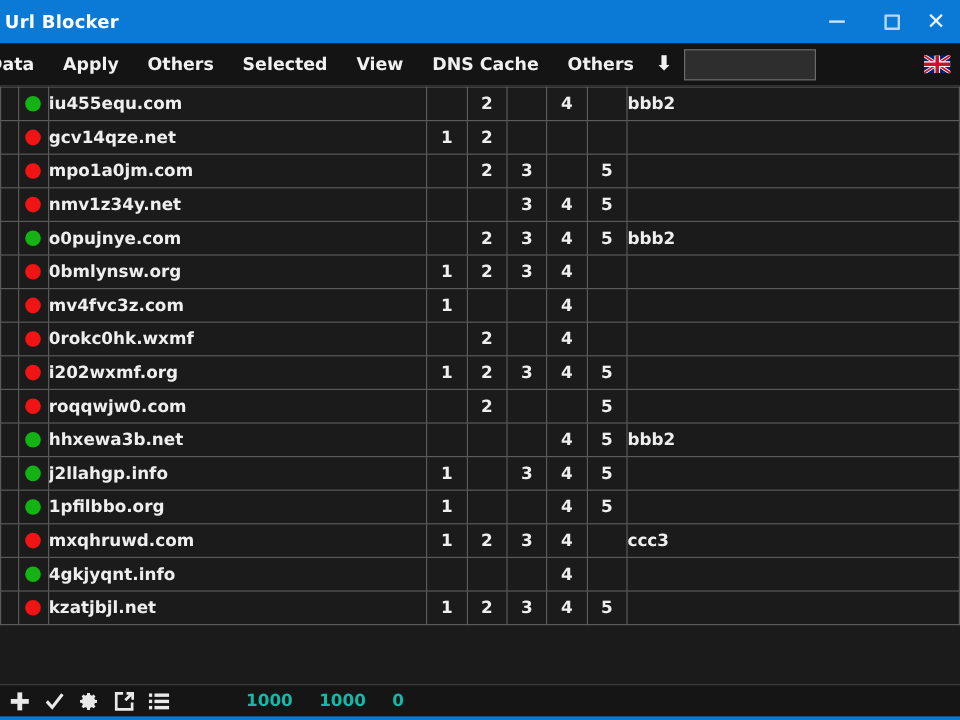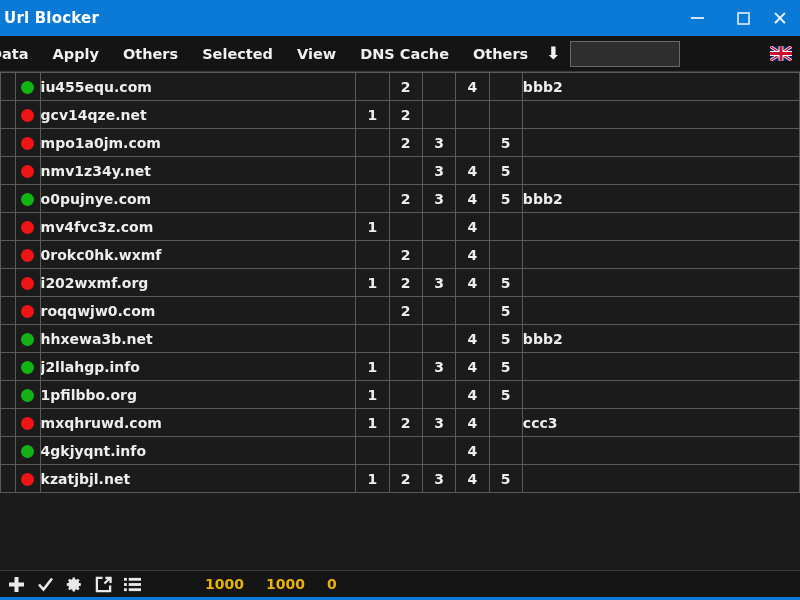--- a/index.html
+++ b/index.html
@@ -77,21 +77,21 @@
     height: 30px; flex: 0 0 30px; background: #151515;
     display: flex; align-items: center; gap: 0;
     border-top: 1px solid #3c3c3c; border-bottom: 3px solid #0b7ad6;
   }
   .sb-icon {
     width: 26px; height: 26px; display: flex; align-items: center; justify-content: center;
     color: #e9e9e9; margin-left: 3px;
   }
   .sb-icon svg { display: block; }
   .sb-nums { display: flex; align-items: center; margin-left: 60px; gap: 22px; }
-  .sb-num { color: #eab308; font-size: 14px; font-weight: bold; }
+  .sb-num { color: #14b8a6; font-size: 14px; font-weight: bold; }
 </style>
 </head>
 <body>
 
 <div id="app">
 
   <div class="titlebar">
     <span class="title-text">Url Blocker</span>
     <div class="win-controls">
       <div class="win-btn">
@@ -181,20 +181,31 @@
             <td class="c-num"></td>
             <td class="c-num">2</td>
             <td class="c-num">3</td>
             <td class="c-num">4</td>
             <td class="c-num">5</td>
             <td class="c-tag">bbb2</td>
           </tr>
           <tr>
             <td class="c-pad"></td>
             <td class="c-dot"><span class="dot red"></span></td>
+            <td class="c-name">0bmlynsw.org</td>
+            <td class="c-num">1</td>
+            <td class="c-num">2</td>
+            <td class="c-num">3</td>
+            <td class="c-num">4</td>
+            <td class="c-num"></td>
+            <td class="c-tag"></td>
+          </tr>
+          <tr>
+            <td class="c-pad"></td>
+            <td class="c-dot"><span class="dot red"></span></td>
             <td class="c-name">mv4fvc3z.com</td>
             <td class="c-num">1</td>
             <td class="c-num"></td>
             <td class="c-num"></td>
             <td class="c-num">4</td>
             <td class="c-num"></td>
             <td class="c-tag"></td>
           </tr>
           <tr>
             <td class="c-pad"></td>

